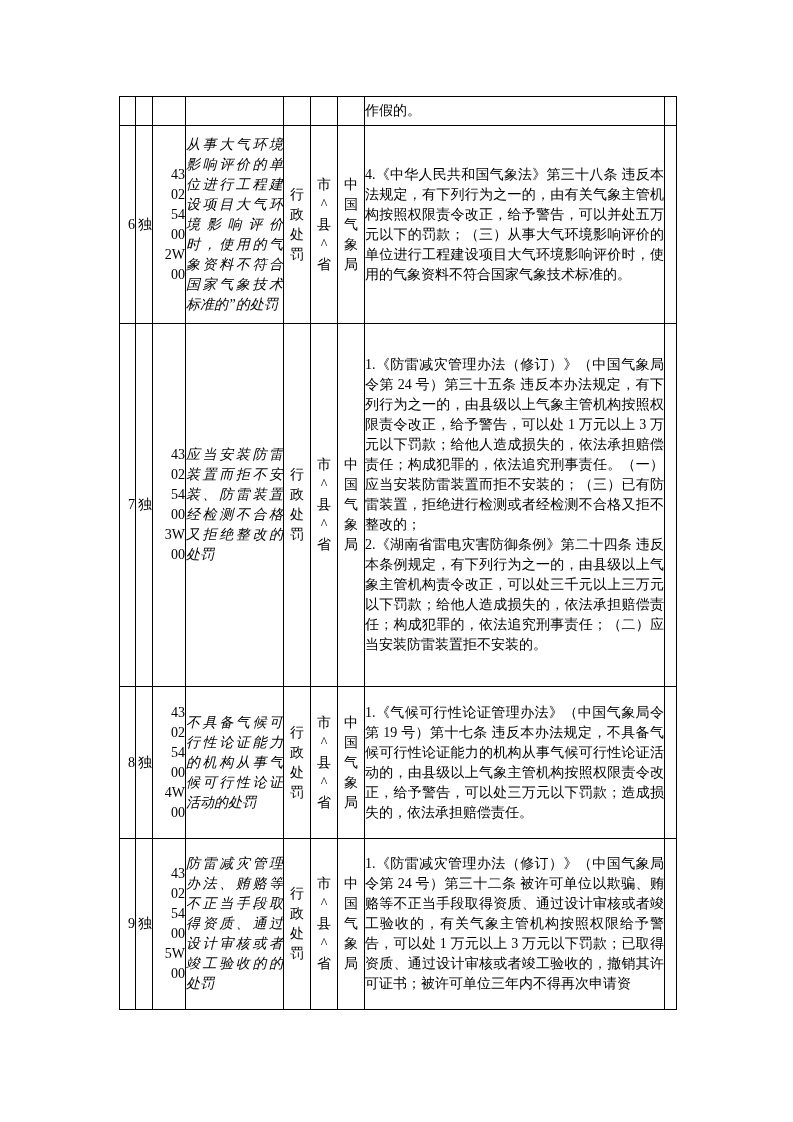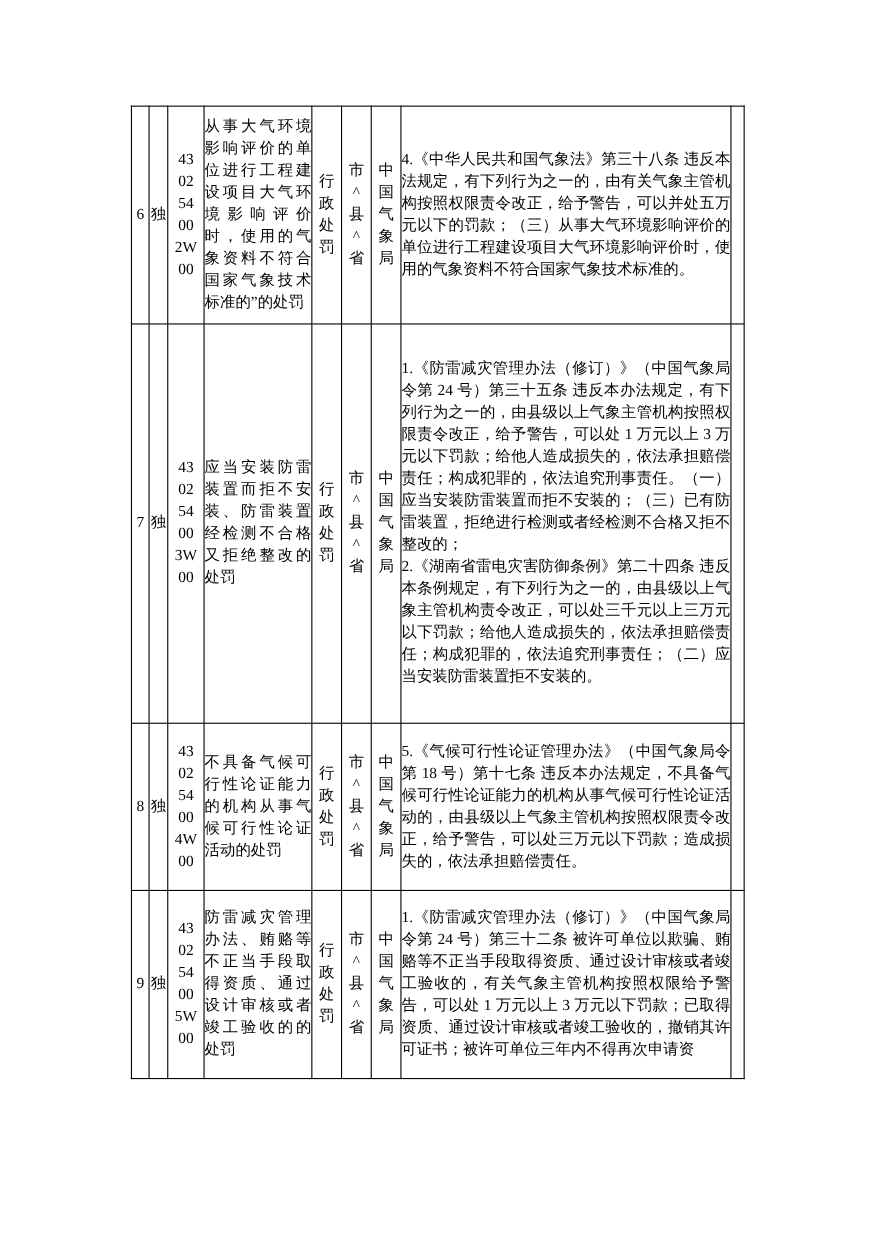--- a/index.html
+++ b/index.html
@@ -23,24 +23,24 @@
   table.doc-table td {
     border: 1px solid #000000;
     padding: 0;
     vertical-align: middle;
     font-size: 14px;
     line-height: 20px;
     color: #000000;
     overflow: hidden;
     word-break: break-all;
   }
-  td.center { text-align: center; }
+  td.center { text-align: right; }
   td.pre { white-space: pre-line; }
   td.code { font-size: 13px; line-height: 18px; }
-  td.desc { text-align: justify; padding: 1px 2px; }
+  td.desc { text-align: justify; padding: 1px 2px; font-style: italic; }
   td.legal { text-align: justify; padding: 1px 4px; vertical-align: middle; }
   td.vtext { font-size: 13px; line-height: 17px; padding: 0 1px; text-align: center; }
 </style>
 </head>
 <body>
 
 <div class="page">
   <table class="doc-table">
     <colgroup>
       <col style="width:16px">
@@ -48,20 +48,31 @@
       <col style="width:33px">
       <col style="width:98px">
       <col style="width:27px">
       <col style="width:27px">
       <col style="width:27px">
       <col style="width:300px">
       <col style="width:12px">
     </colgroup>
 
     <tbody>
+        <tr style="height:29px">
+      <td class="center"></td>
+      <td class="center"></td>
+      <td class="center"></td>
+      <td class="desc"></td>
+      <td class="center"></td>
+      <td class="center"></td>
+      <td class="center"></td>
+      <td class="legal">作假的。</td>
+      <td></td>
+    </tr>
 
     <tr style="height:198px">
       <td class="center">6</td>
       <td class="center">独</td>
       <td class="center pre code">43
 02
 54
 00
 2W
 00</td>
@@ -118,21 +129,21 @@
       <td class="center pre vtext">行
 政
 处
 罚</td>
       <td class="center pre vtext">市
 ^
 县
 ^
 省</td>
       <td class="center vtext">中国气象局</td>
-      <td class="legal pre">5.《气候可行性论证管理办法》（中国气象局令第 18 号）第十七条 违反本办法规定，不具备气候可行性论证能力的机构从事气候可行性论证活动的，由县级以上气象主管机构按照权限责令改正，给予警告，可以处三万元以下罚款；造成损失的，依法承担赔偿责任。</td>
+      <td class="legal pre">1.《气候可行性论证管理办法》（中国气象局令第 19 号）第十七条 违反本办法规定，不具备气候可行性论证能力的机构从事气候可行性论证活动的，由县级以上气象主管机构按照权限责令改正，给予警告，可以处三万元以下罚款；造成损失的，依法承担赔偿责任。</td>
       <td></td>
     </tr>
 
     <tr style="height:171px">
       <td class="center">9</td>
       <td class="center">独</td>
       <td class="center pre code">43
 02
 54
 00

